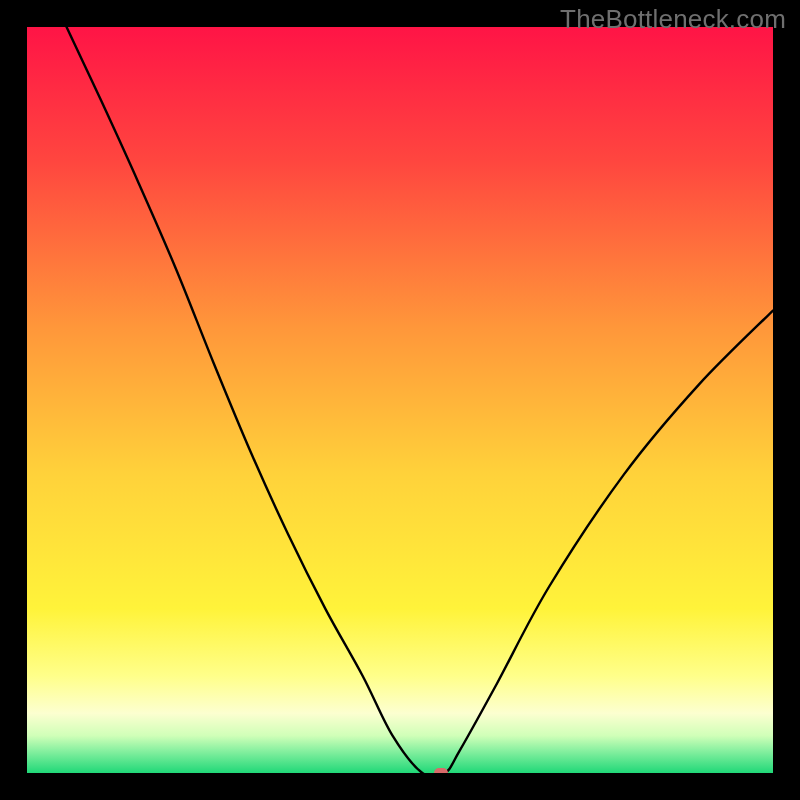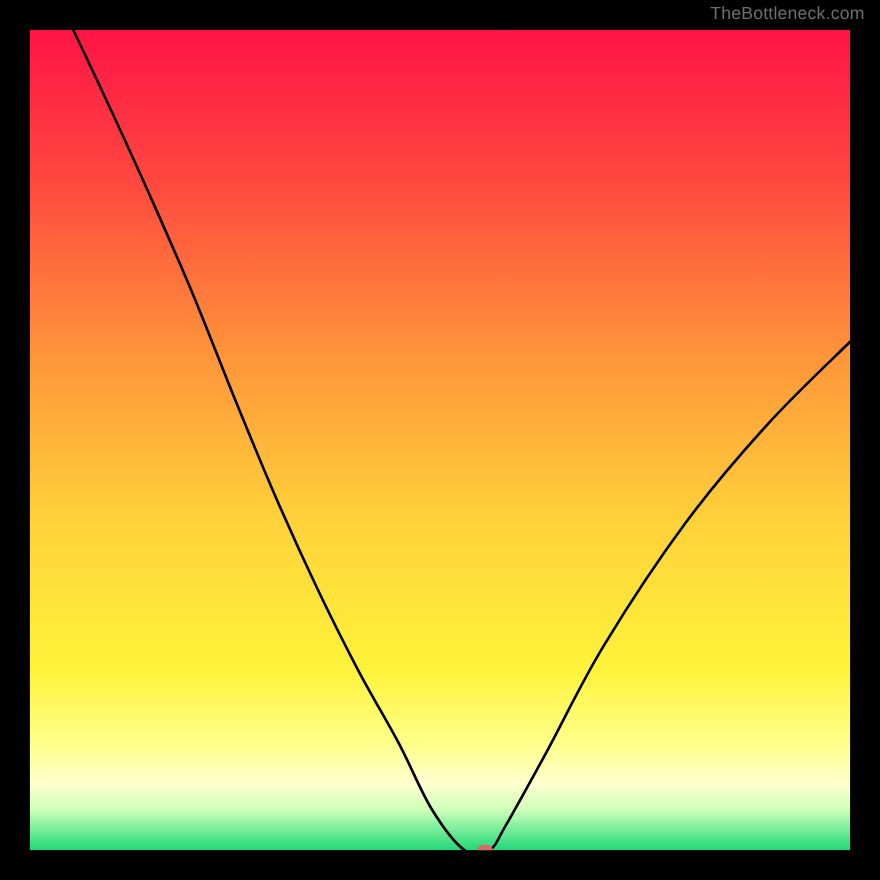--- a/index.html
+++ b/index.html
@@ -15,21 +15,21 @@
     position: relative;
     width: 800px;
     height: 800px;
     background: #000;
   }
   .watermark {
     position: absolute;
     top: 4px;
     right: 14px;
     color: #6f6f6f;
-    font-size: 16px;
+    font-size: 26px;
     letter-spacing: 0.2px;
     z-index: 30;
     user-select: none;
   }
   .plot-wrap {
     position: absolute;
     left: 27px;
     top: 27px;
     width: 746px;
     height: 746px;

